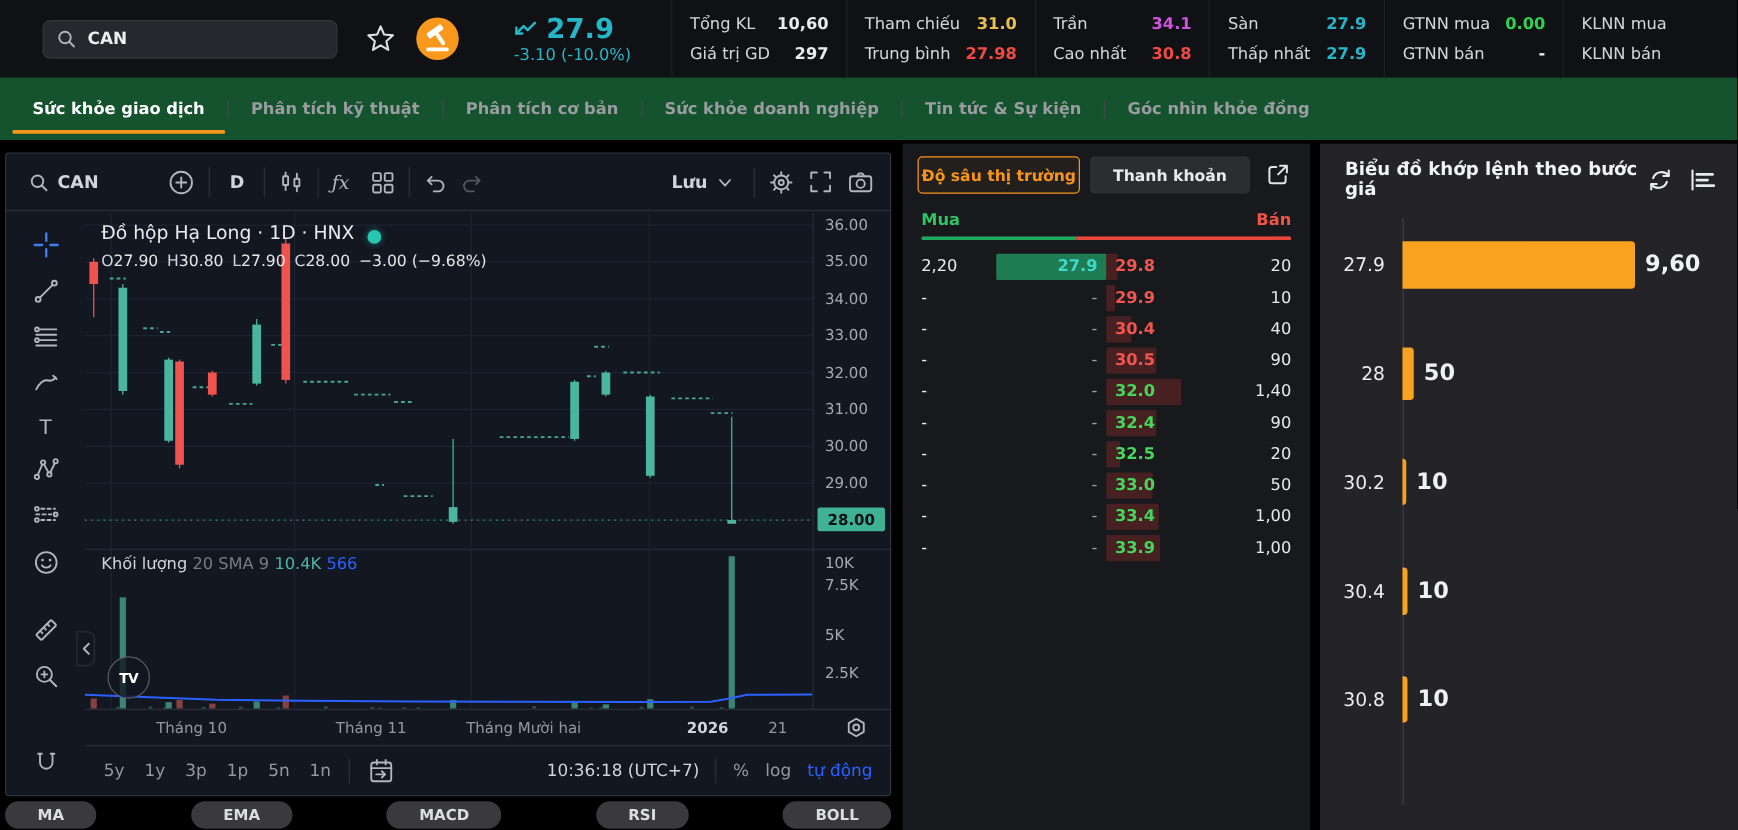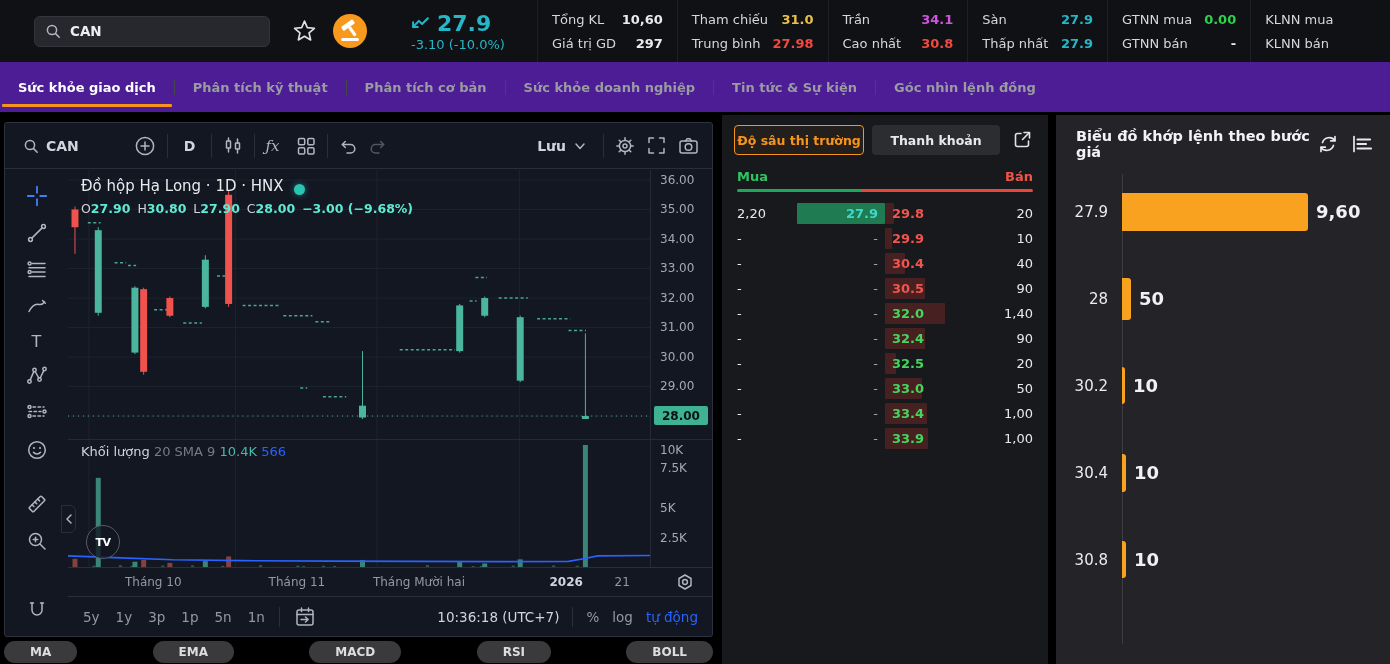--- a/index.html
+++ b/index.html
@@ -22,22 +22,22 @@
   .bigprice{display:flex;align-items:center;gap:7px;color:#25b6c8;font-size:22px;font-weight:700;}
   .chg{color:#25b6c8;font-size:13px;margin-top:1px;}
   .statwrap{display:flex;margin-left:18px;flex:1;height:62px;}
   .statcol{flex:1;padding:0 14px;border-left:1px solid #1e2025;display:flex;flex-direction:column;
            justify-content:center;gap:9px;}
   .statrow{display:flex;justify-content:space-between;gap:12px;font-size:13px;white-space:nowrap;}
   .slabel{color:#d6d7da;}
   .sval{font-weight:600;min-width:18px;text-align:right;}
 
   
-  .tabstrip{position:absolute;left:0;top:62px;width:1390px;height:50px;background:#4c1d95;
-            display:flex;align-items:stretch;}
+  .tabstrip{position:absolute;left:0;top:62px;width:1390px;height:50px;background:#14532d;
+            display:flex;align-items:stretch;padding-left:8px;}
   .tab{padding:0 18px;font-size:13px;font-weight:700;color:#9b9ca1;display:flex;align-items:center;
        position:relative;white-space:nowrap;}
   .tab.active{color:#ffffff;}
   .tab.active::after{content:"";position:absolute;left:2px;right:2px;bottom:5px;height:3px;
                      background:#f7941e;border-radius:1px;}
   .tabsep{width:1px;height:15px;background:#46474c;align-self:center;}
 
   
   .chartpanel{position:absolute;left:4px;top:122px;width:709px;height:515px;background:#131722;
               border:1px solid #2e323c;border-radius:3px;overflow:hidden;}
@@ -59,21 +59,21 @@
   .axcol{position:absolute;right:0;top:0;width:62px;height:397px;border-left:1px solid #242a38;
          font-size:12px;color:#a6a9b3;}
   .axlab{position:absolute;left:9px;}
   .lastpx{position:absolute;left:3px;right:4px;height:19px;background:#3fb293;color:#0b1016;
           font-weight:600;font-size:12px;display:flex;align-items:center;justify-content:center;
           border-radius:2px;}
   .legend{position:absolute;left:13px;top:7px;z-index:3;font-size:15px;color:#e8eaed;
           display:flex;align-items:flex-end;gap:10px;white-space:nowrap;}
   .livedot{width:11px;height:11px;border-radius:50%;background:#26c6b2;box-shadow:0 0 6px #26c6b288;}
   .ohlc{position:absolute;left:13px;top:31px;z-index:3;font-size:12.5px;color:#d1d4dc;white-space:nowrap;}
-  .ohlc b{font-weight:700;color:#5eead4;margin-right:7px;text-align:right;}
+  .ohlc b{font-weight:400;color:#e5e5e5;margin-right:7px;text-align:right;}
   .vleg{position:absolute;left:13px;top:5px;z-index:3;font-size:13px;white-space:nowrap;color:#d1d4dc;}
   .vleg .p{color:#787b86;} .vleg .v{color:#4eb6a8;} .vleg .s{color:#2962ff;}
   .tvlogo{position:absolute;left:18px;bottom:8px;z-index:3;width:34px;height:34px;border-radius:50%;
           background:rgba(19,23,34,.8);border:1.5px solid #565b66;display:flex;align-items:center;
           justify-content:center;font-size:11px;font-weight:700;color:#fff;letter-spacing:-.5px;}
   .timeaxis{position:absolute;left:0;right:0;top:397px;height:29px;border-top:1px solid #2a2e39;
             font-size:12px;color:#9598a1;}
   .tlab{position:absolute;top:7px;transform:translateX(-50%);white-space:nowrap;}
   .tlab.bold{color:#d1d4dc;font-weight:700;}
   .axgear{position:absolute;right:18px;top:5px;}
@@ -230,21 +230,21 @@
       <div class="tab active">Sức khỏe giao dịch</div>
       <div class="tabsep"></div>
       <div class="tab">Phân tích kỹ thuật</div>
       <div class="tabsep"></div>
       <div class="tab">Phân tích cơ bản</div>
       <div class="tabsep"></div>
       <div class="tab">Sức khỏe doanh nghiệp</div>
       <div class="tabsep"></div>
       <div class="tab">Tin tức &amp; Sự kiện</div>
       <div class="tabsep"></div>
-      <div class="tab">Góc nhìn lệnh đồng</div>
+      <div class="tab">Góc nhìn khỏe đồng</div>
     </div>
 
   <div class="chartpanel">
 
     <div class="tvtoolbar">
       <div class="tbtn">
         <svg width="16" height="16">
           <circle class="ic" cx="7" cy="7" r="4.6"></circle>
             <line class="ic" x1="10.6" y1="10.6" x2="14.2" y2="14.2"></line>
         </svg>

